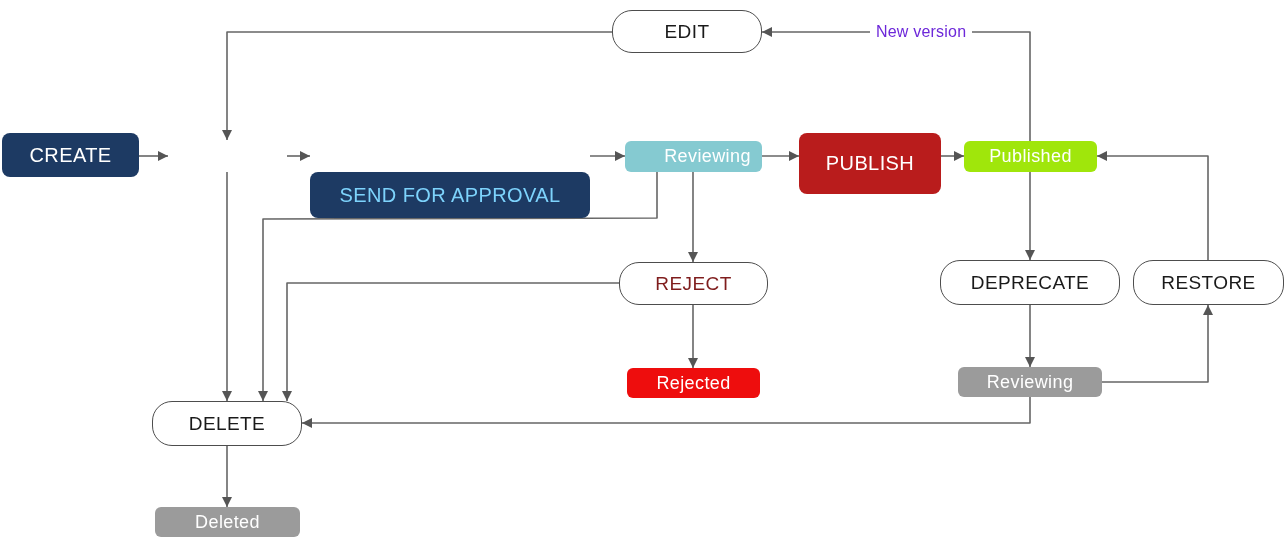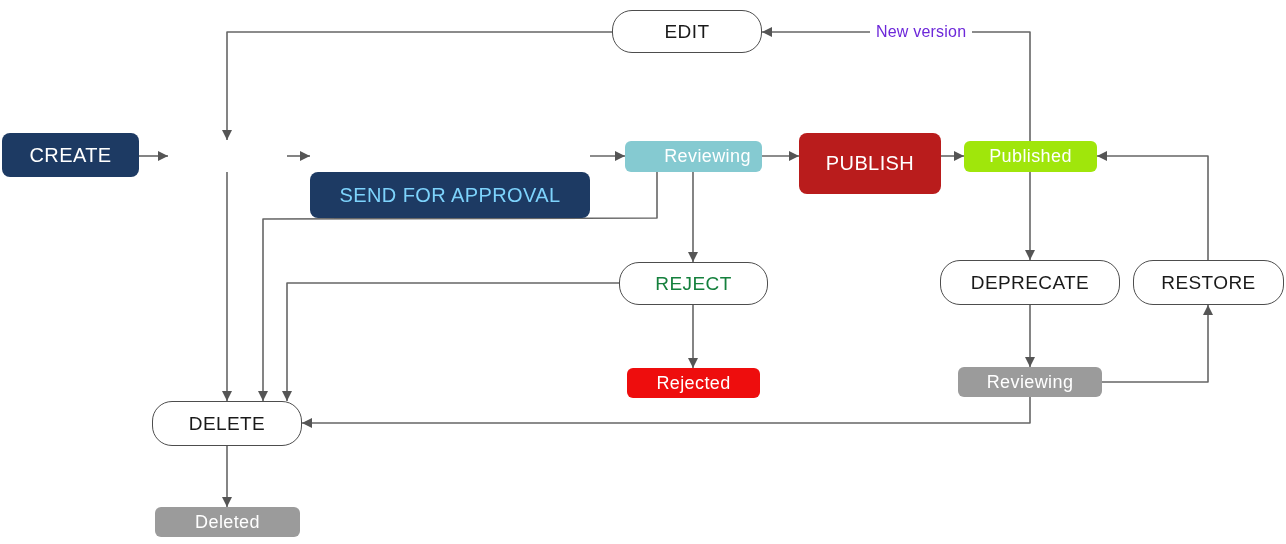--- a/index.html
+++ b/index.html
@@ -84,21 +84,21 @@
     </div>
     <div class="node state" style="left: 625px; top: 141px; width: 137px; height: 31px; background: rgb(133, 202, 209); color: rgb(255, 255, 255); padding-left: 28px;">
       <span>Reviewing</span>
     </div>
     <div class="node action-primary" style="left: 799px; top: 133px; width: 142px; height: 61px; background: #b91c1c; color: rgb(255, 255, 255);">
       <span>PUBLISH</span>
     </div>
     <div class="node state" style="left: 964px; top: 141px; width: 133px; height: 31px; background: rgb(160, 230, 11); color: rgb(255, 255, 255);">
       <span>Published</span>
     </div>
-    <div class="node action-outline" style="left: 619px; top: 262px; width: 149px; height: 43px; background: rgb(255, 255, 255); color: #15803d;">
+    <div class="node action-outline" style="left: 619px; top: 262px; width: 149px; height: 43px; background: rgb(255, 255, 255); color: #7f1d1d;">
       <span>REJECT</span>
     </div>
     <div class="node action-outline" style="left: 940px; top: 260px; width: 180px; height: 45px; background: rgb(255, 255, 255); color: rgb(26, 26, 26);">
       <span>DEPRECATE</span>
     </div>
     <div class="node action-outline" style="left: 1133px; top: 260px; width: 151px; height: 45px; background: rgb(255, 255, 255); color: rgb(26, 26, 26);">
       <span>RESTORE</span>
     </div>
     <div class="node state" style="left: 627px; top: 368px; width: 133px; height: 30px; background: rgb(238, 13, 13); color: rgb(255, 255, 255);">
       <span>Rejected</span>

